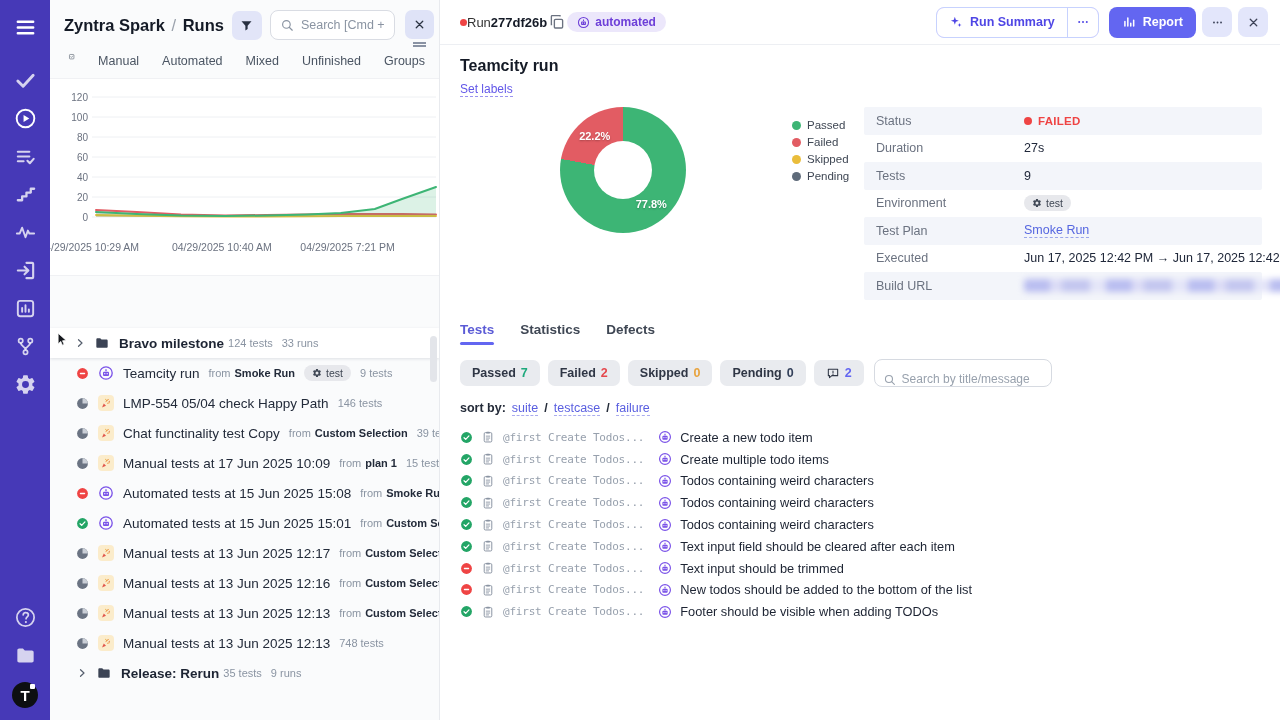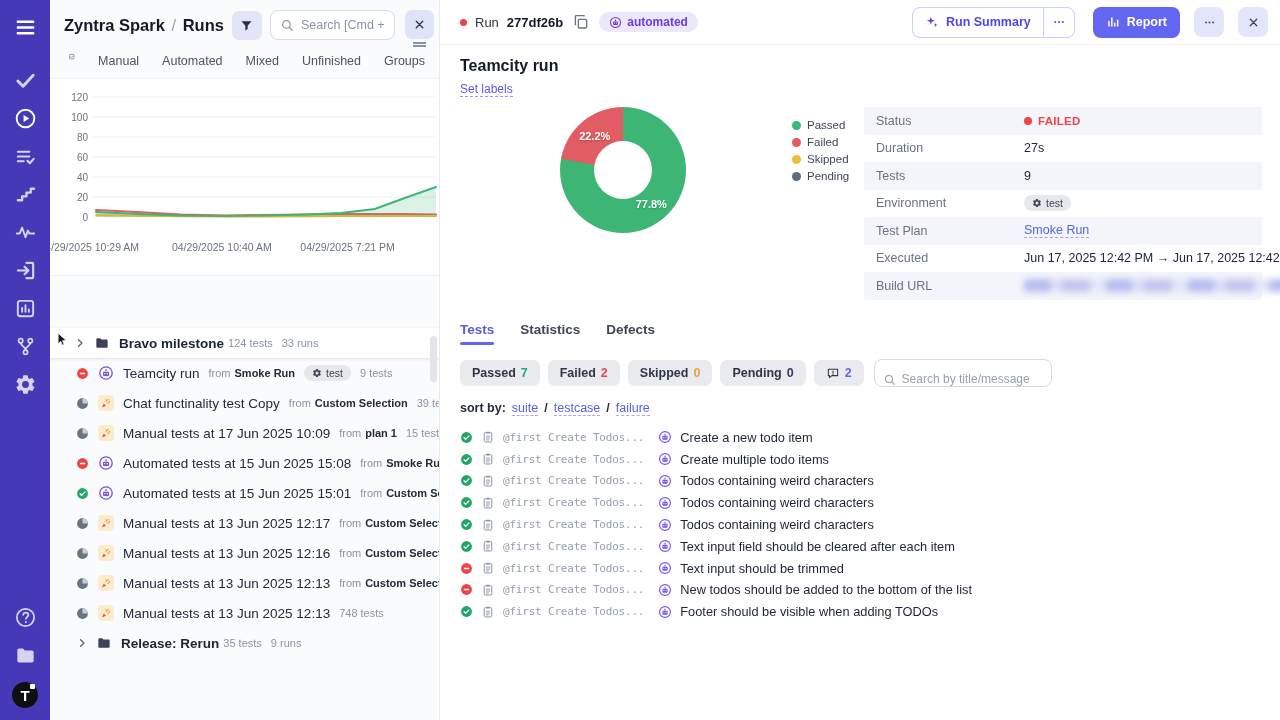--- a/index.html
+++ b/index.html
@@ -49,21 +49,21 @@
 .kind-manual svg{width:100%;height:100%}
 .run-name{font-size:13.5px;font-weight:500;color:#232b3a;margin-right:9px}
 .from-lbl{font-size:11px;color:#8a94a2;margin-right:4px}
 .from-plan{font-size:11px;font-weight:700;color:#232b3a;margin-right:9px}
 .env-badge{display:inline-flex;align-items:center;gap:4px;background:#e7e8ec;border-radius:10px;padding:2px 8px;font-size:10.5px;color:#3f4754;margin-right:9px;flex-shrink:0}
 .env-badge svg{width:10px;height:10px;color:#3f4754}
 .lp-scrollthumb{position:absolute;right:2px;top:336px;width:7px;height:46px;background:#e3e5ea;border-radius:4px}
 
 
 .right-panel{flex:1;display:flex;flex-direction:column;overflow:hidden;background:#fff;min-width:0}
-.rp-topbar{height:45px;display:flex;align-items:center;padding:0 12px 0 20px;border-bottom:1px solid #edeff3;gap:8px;flex-shrink:0}
+.rp-topbar{height:45px;display:flex;align-items:center;padding:0 12px 0 20px;border-bottom:1px solid #edeff3;flex-shrink:0}
 .run-dot{width:7px;height:7px;border-radius:50%;background:#ef4444;flex-shrink:0}
 .run-label{font-size:13px;color:#333}
 .run-id{font-weight:700;font-size:13px;color:#141a26}
 .copy-btn{width:20px;height:20px;color:#6b7280;background:none;border:none;cursor:pointer;padding:1px}
 .copy-btn svg{width:100%;height:100%}
 .auto-badge{display:flex;gap:5px;align-items:center;background:#ece7fb;color:#6d3fd8;border-radius:12px;padding:3px 10px;font-size:12px;font-weight:600}
 .auto-badge svg{width:13px;height:13px}
 .tb-spacer{flex:1}
 .summary-group{display:flex;border:1px solid #c7d2fe;border-radius:8px;overflow:hidden;background:#c4b5fd}
 .summary-btn{display:flex;gap:7px;align-items:center;padding:0 12px;height:29px;color:#4f46e5;font-weight:600;font-size:12.5px;background:#fff;border:none;cursor:pointer}
@@ -316,20 +316,38 @@
           </svg>
         </span>
         <span class="kind-ic kind-manual">
           <svg viewBox="0 0 24 24">
             <path d="M7.5 13l-3.5 8 8-3.5z" fill="#e2574c"></path>
             <path d="M12 9.5l2-4M15 12.5l4-1M14 7.5l3-3" stroke="#e8913a" stroke-width="1.7" fill="none" stroke-linecap="round"></path>
             <circle cx="18.5" cy="8.5" r="1.2" fill="#d2542b"></circle>
             <circle cx="11" cy="4.5" r="1" fill="#e2b13a"></circle>
           </svg>
         </span>
+        <span class="run-name">LMP-554 05/04 check Happy Path</span>
+        <span class="run-meta">146 tests</span>
+      </div>
+      <div class="run-row">
+        <span class="st-ic">
+          <svg viewBox="0 0 24 24">
+            <circle cx="12" cy="12" r="10" fill="#6a7382"></circle>
+            <path d="M12 2a10 10 0 0 1 10 10H12z" fill="#c9ced6"></path>
+          </svg>
+        </span>
+        <span class="kind-ic kind-manual">
+          <svg viewBox="0 0 24 24">
+            <path d="M7.5 13l-3.5 8 8-3.5z" fill="#e2574c"></path>
+            <path d="M12 9.5l2-4M15 12.5l4-1M14 7.5l3-3" stroke="#e8913a" stroke-width="1.7" fill="none" stroke-linecap="round"></path>
+            <circle cx="18.5" cy="8.5" r="1.2" fill="#d2542b"></circle>
+            <circle cx="11" cy="4.5" r="1" fill="#e2b13a"></circle>
+          </svg>
+        </span>
         <span class="run-name">Chat functinality test Copy</span>
         <span class="from-lbl">from</span>
         <span class="from-plan">Custom Selection</span>
         <span class="run-meta">39 tests</span>
       </div>
       <div class="run-row">
         <span class="st-ic">
           <svg viewBox="0 0 24 24">
             <circle cx="12" cy="12" r="10" fill="#6a7382"></circle>
             <path d="M12 2a10 10 0 0 1 10 10H12z" fill="#c9ced6"></path>

